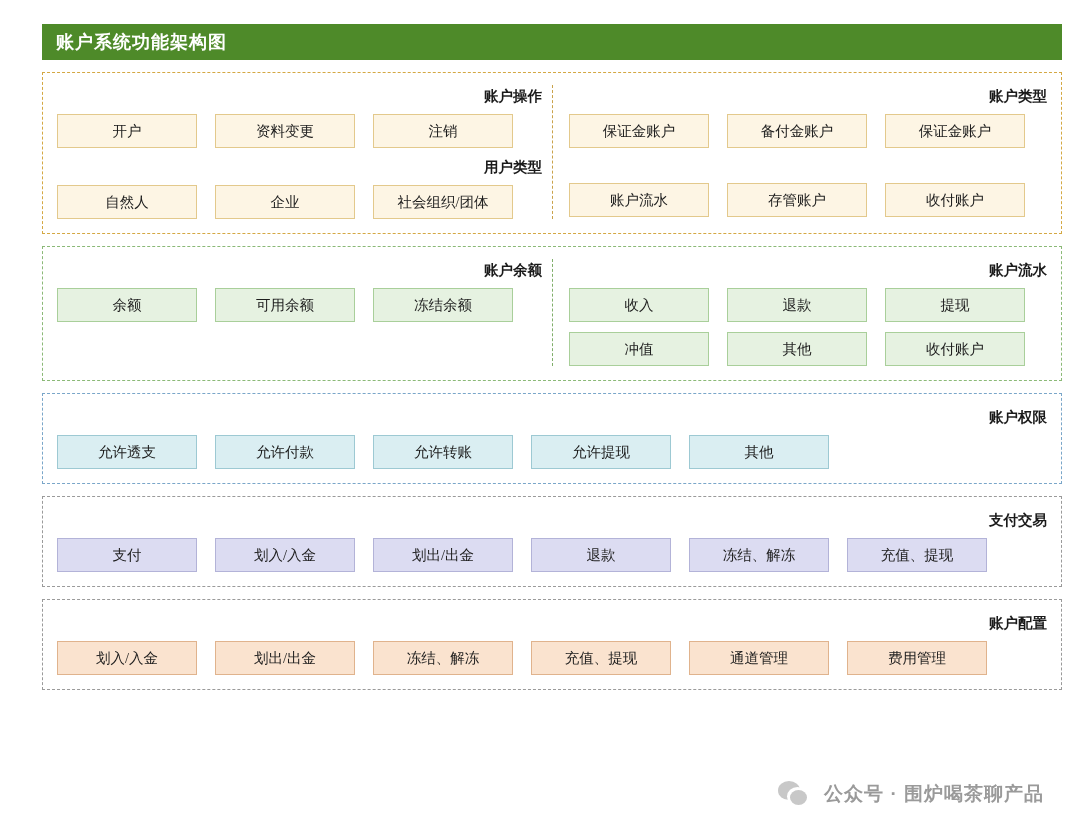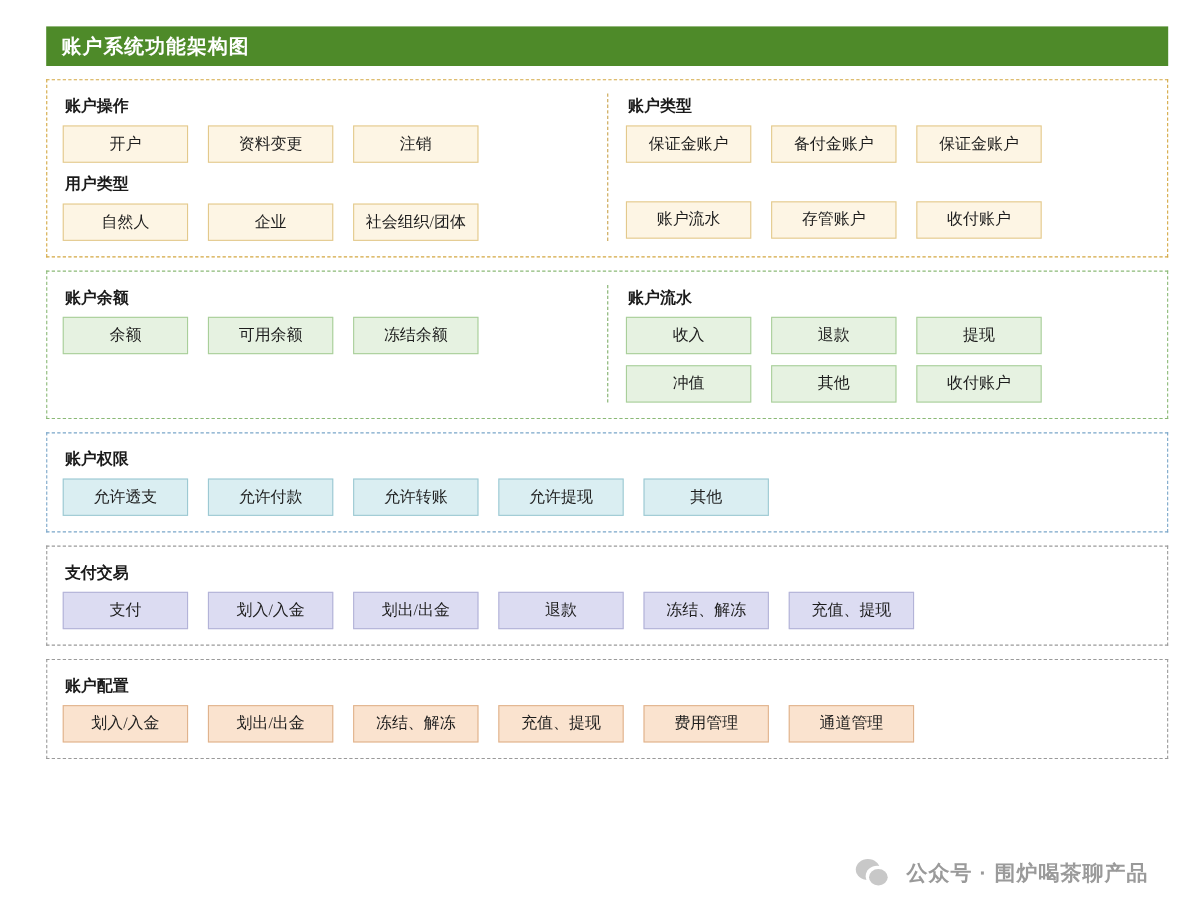--- a/index.html
+++ b/index.html
@@ -65,20 +65,21 @@
   }
   .col-right.divider-green {
     border-left: 1px dashed #7fae6a;
   }
 
   .group-label {
     font-size: 14.5px;
     font-weight: bold;
     color: #1a1a1a;
     margin: 2px 0 8px 2px;
+    text-align: right;
   }
 
   .row {
     display: flex;
     gap: 0;
     margin-bottom: 10px;
   }
   .row:last-child { margin-bottom: 0; }
 
   .chip {
@@ -87,21 +88,21 @@
     line-height: 32px;
     text-align: center;
     font-size: 14.5px;
     border: 1px solid #bbb;
     background: #fafafa;
     margin-right: 18px;
     white-space: nowrap;
     overflow: hidden;
   }
   .chip:last-child { margin-right: 0; }
-  .w132 { width: 114px; }
+  .w132 { width: 140px; }
 
   
   .sec-orange {
     border: 1px dashed #d4a843;
   }
   .chip-orange {
     background: #fdf5e4;
     border: 1px solid #e3c98c;
     color: #1d1d1d;
   }
@@ -263,22 +264,22 @@
     </div>
   </div>
 
   <div class="section sec-gray">
     <div class="group-label">账户配置</div>
     <div class="row">
       <div class="chip chip-peach w132">划入/入金</div>
       <div class="chip chip-peach w132">划出/出金</div>
       <div class="chip chip-peach w132">冻结、解冻</div>
       <div class="chip chip-peach w132">充值、提现</div>
+      <div class="chip chip-peach w132">通道管理</div>
       <div class="chip chip-peach w132">费用管理</div>
-      <div class="chip chip-peach w132">通道管理</div>
     </div>
   </div>
 
   <div class="watermark">
     <span class="wm-logo">
       <span class="b1"></span>
         <span class="b2"></span>
     </span>
     <span>公众号 · 围炉喝茶聊产品</span>
   </div>

